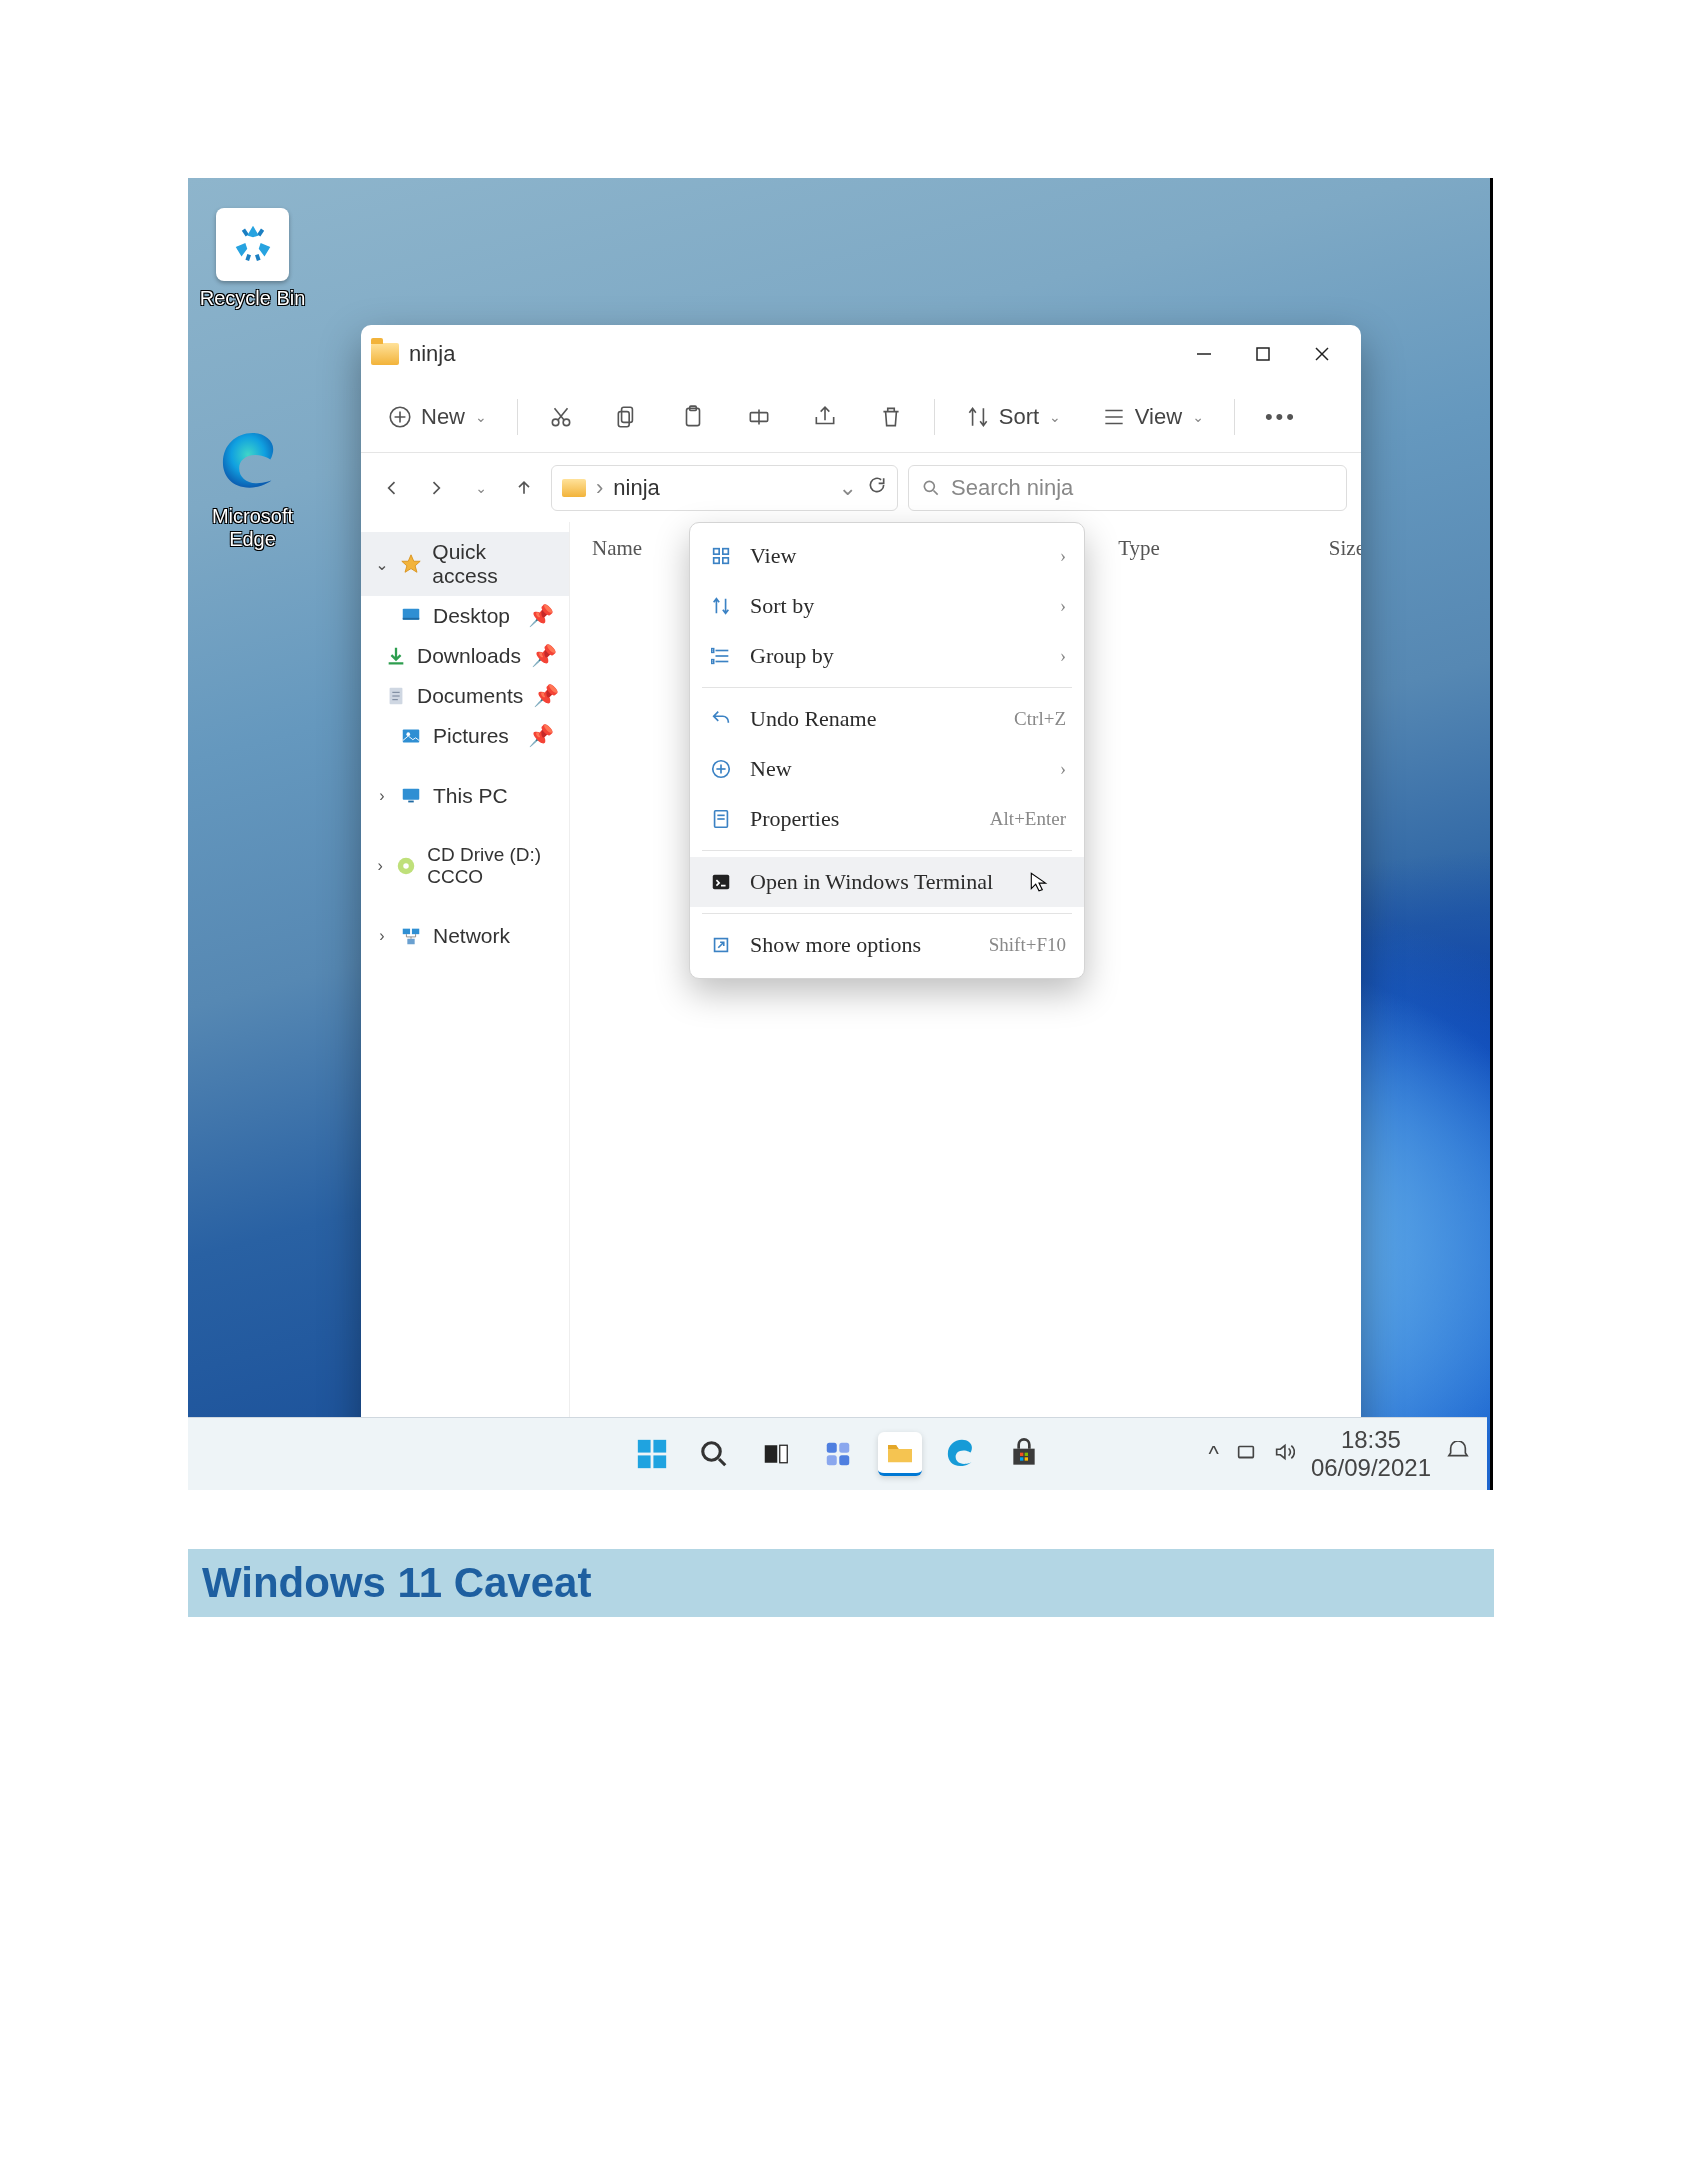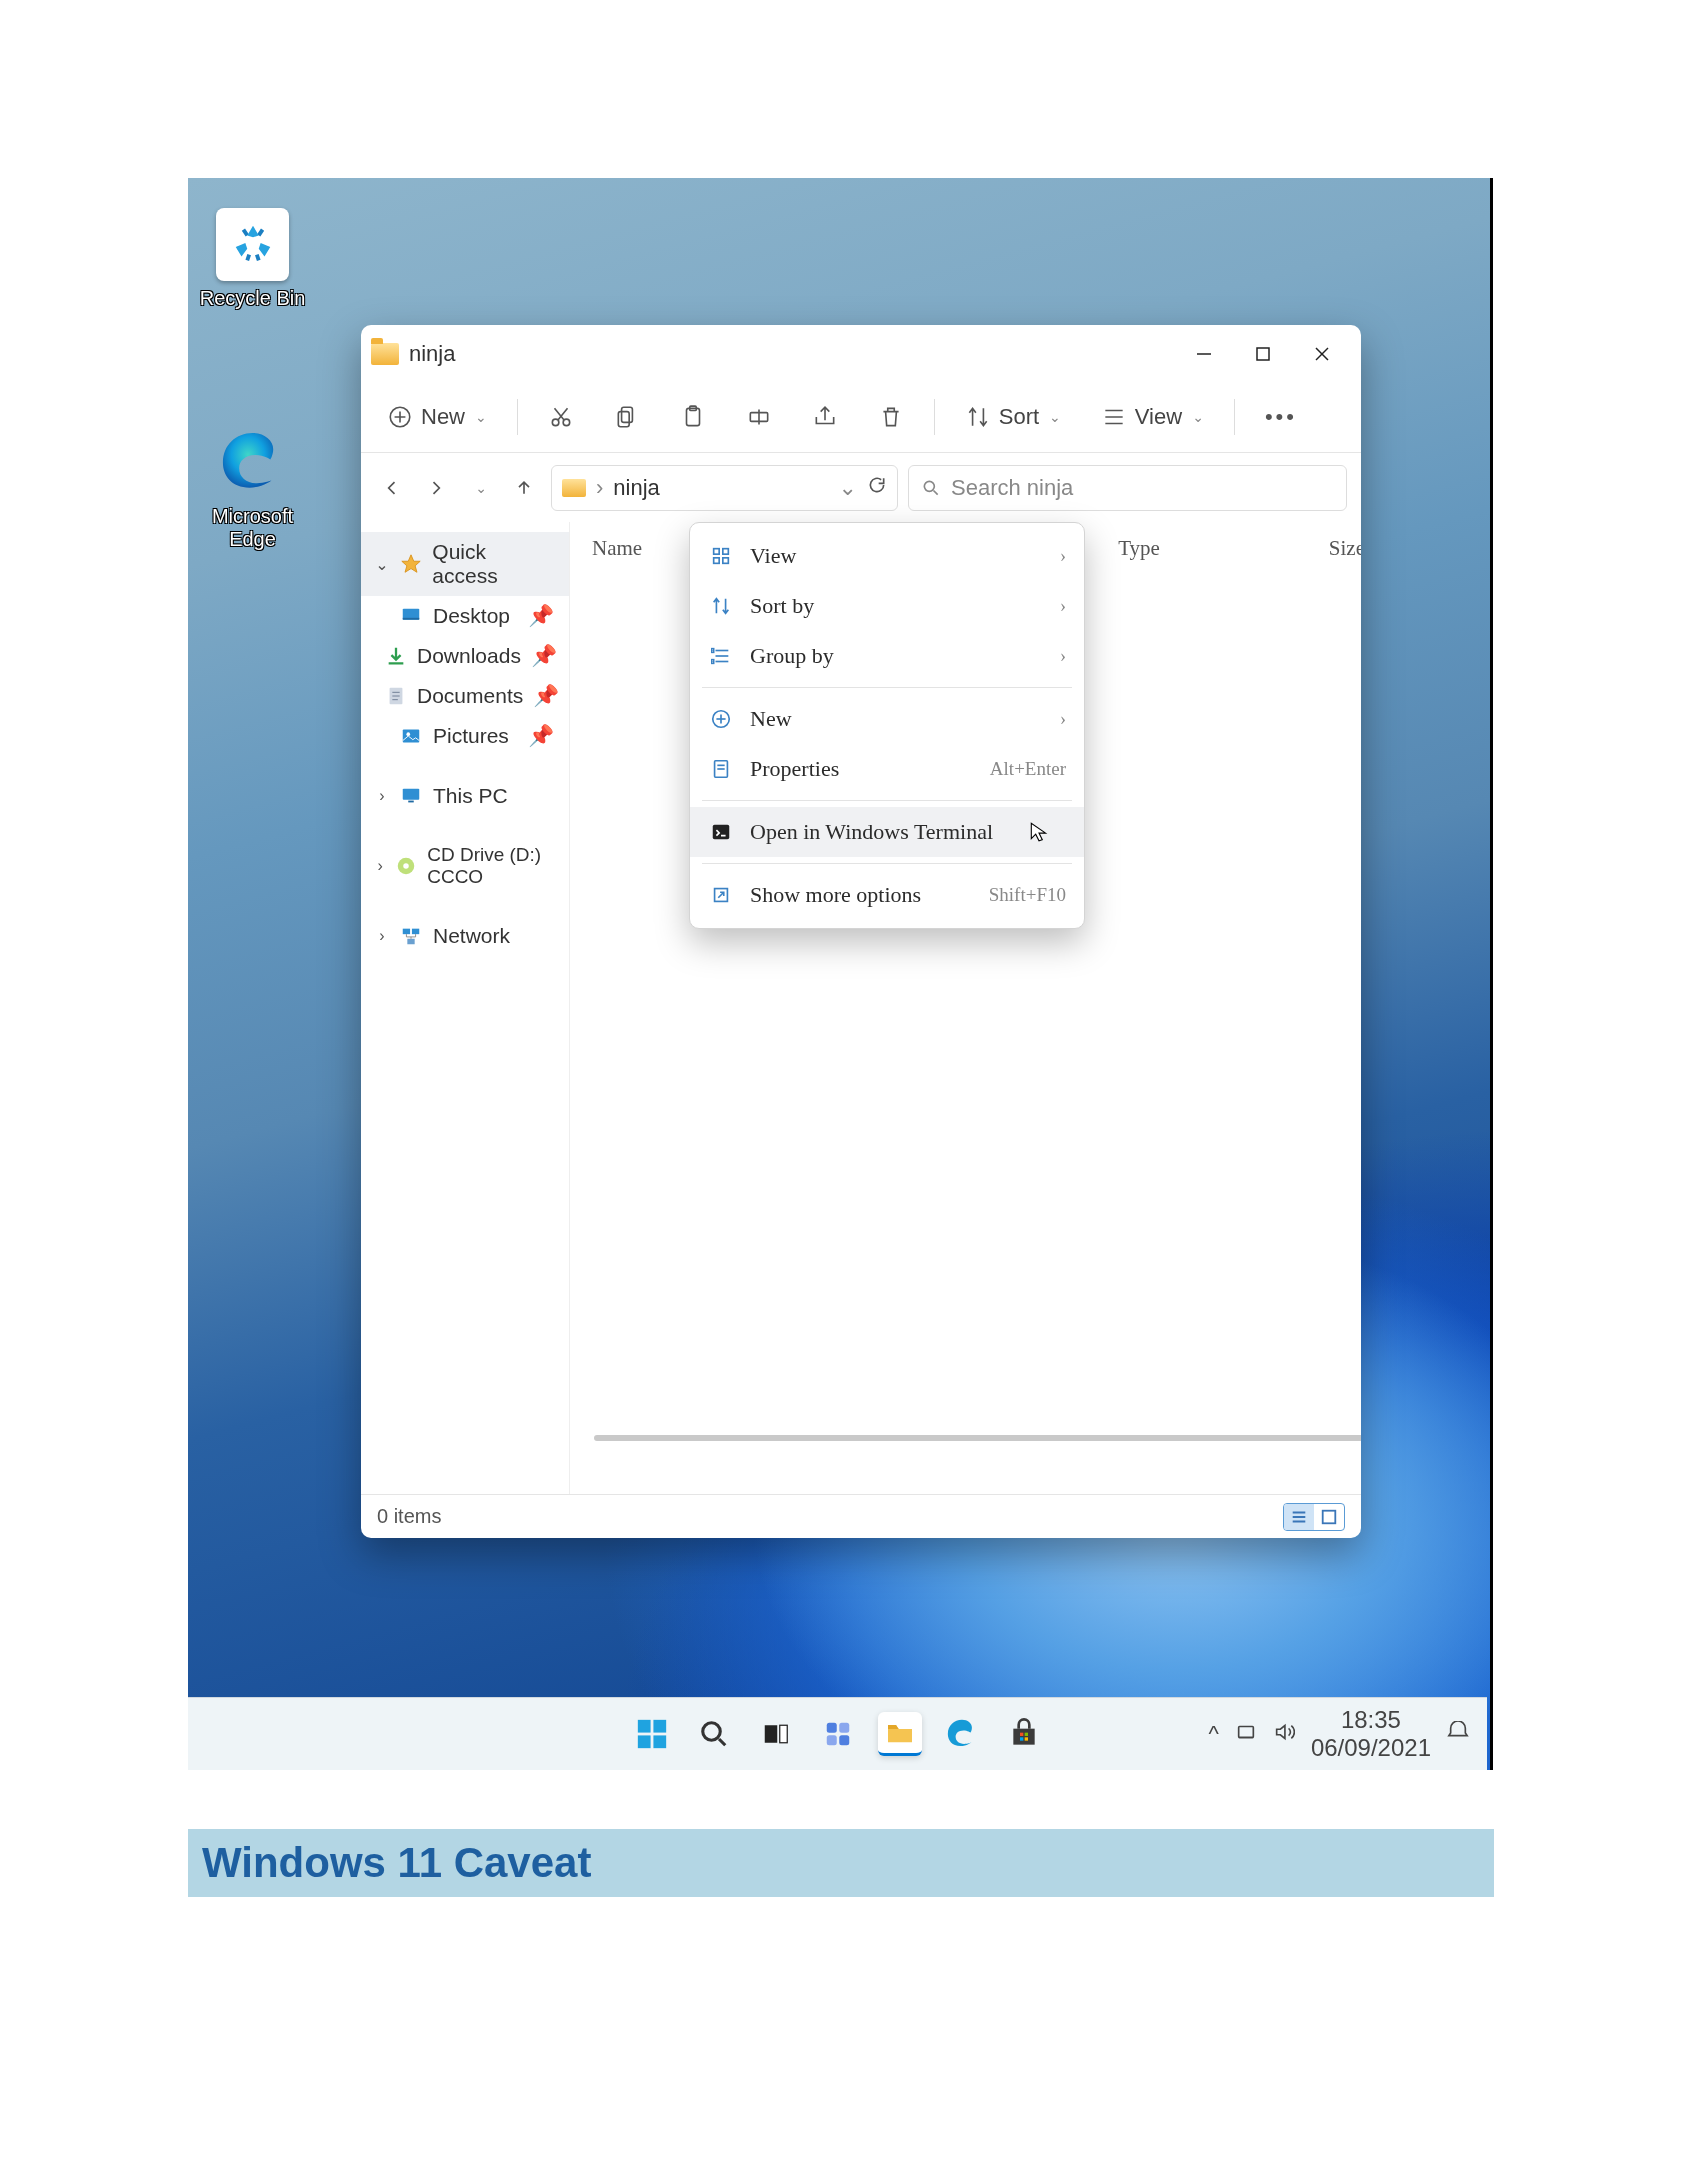--- a/index.html
+++ b/index.html
@@ -7,21 +7,21 @@
     font-family: "Segoe UI", Arial, sans-serif;
     background: #ffffff;
     width: 1682px;
     margin: 0 auto;
   }
   .page {
     padding: 178px 188px 277px 188px;
   }
   .screenshot {
     width: 1305px;
-    height: 1592px;
+    height: 1312px;
     background: linear-gradient(165deg, #8eb5cc 0%, #7ea9c5 20%, #6598be 35%, #5688b3 50%, #2961a3 65%, #0a3d8f 100%);
     border-right: 3px solid #000;
     position: relative;
     overflow: hidden;
   }
   
   .wave1 { position:absolute; width:1386px; height:990px; right:-317px; bottom:-317px;
     background: radial-gradient(ellipse at 70% 60%, #0a52c4 0%, #0a3fae 34%, transparent 58%); transform: rotate(-12deg); }
   .wave2 { position:absolute; width:1188px; height:891px; right:-198px; bottom:-198px;
     background: radial-gradient(ellipse at 60% 55%, #3c8be6 0%, #1f69d1 35%, transparent 60%); transform: rotate(8deg); opacity:0.9; }
@@ -428,20 +428,29 @@
                     <rect x="2" y="16" width="2" height="4"></rect>
                   </svg>
                 </span>
               <span class="lab">Group by</span>
               <span class="sub">›</span>
             </div>
             <div class="ctx-sep"></div>
             <div class="ctx-row">
               <span class="ico blue">
                   <svg viewBox="0 0 24 24">
+                    <path d="M9 14l-5-5 5-5M4 9h10a6 6 0 016 6v1"></path>
+                  </svg>
+                </span>
+              <span class="lab">Undo Rename</span>
+              <span class="hint">Ctrl+Z</span>
+            </div>
+            <div class="ctx-row">
+              <span class="ico blue">
+                  <svg viewBox="0 0 24 24">
                     <circle cx="12" cy="12" r="9"></circle>
                     <line x1="12" y1="7" x2="12" y2="17"></line>
                     <line x1="7" y1="12" x2="17" y2="12"></line>
                   </svg>
                 </span>
               <span class="lab">New</span>
               <span class="sub">›</span>
             </div>
             <div class="ctx-row">
               <span class="ico blue">

